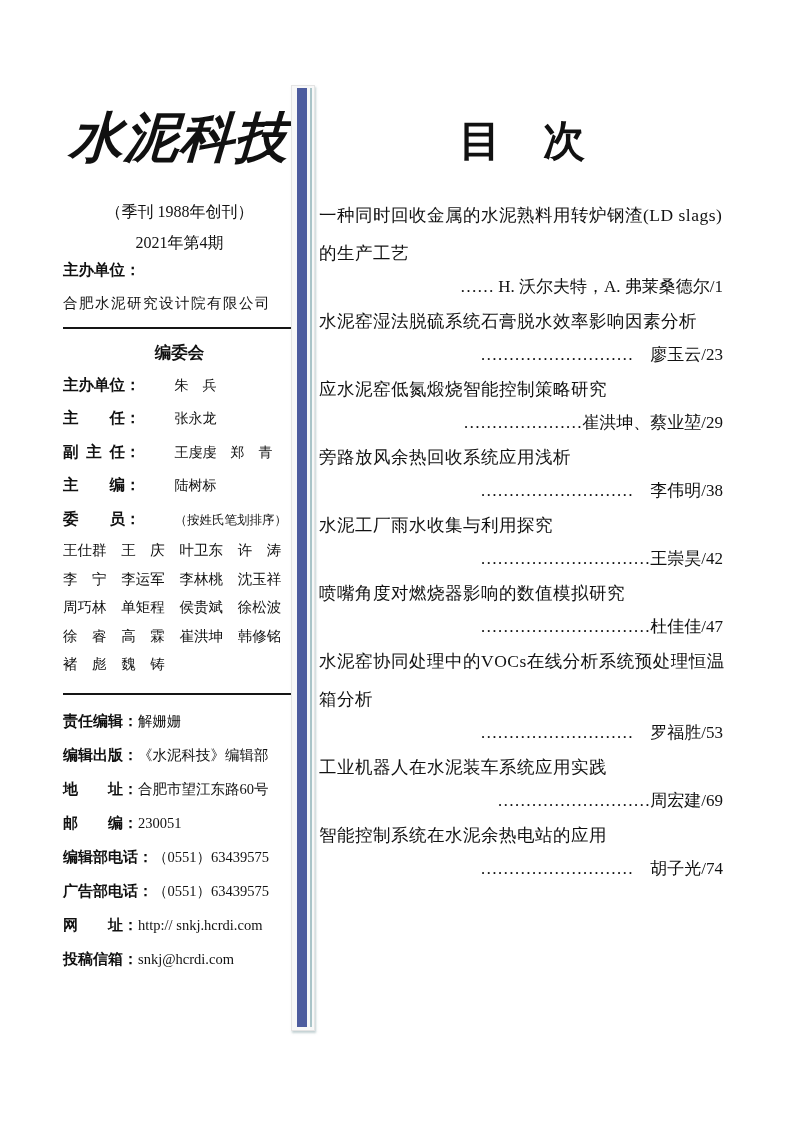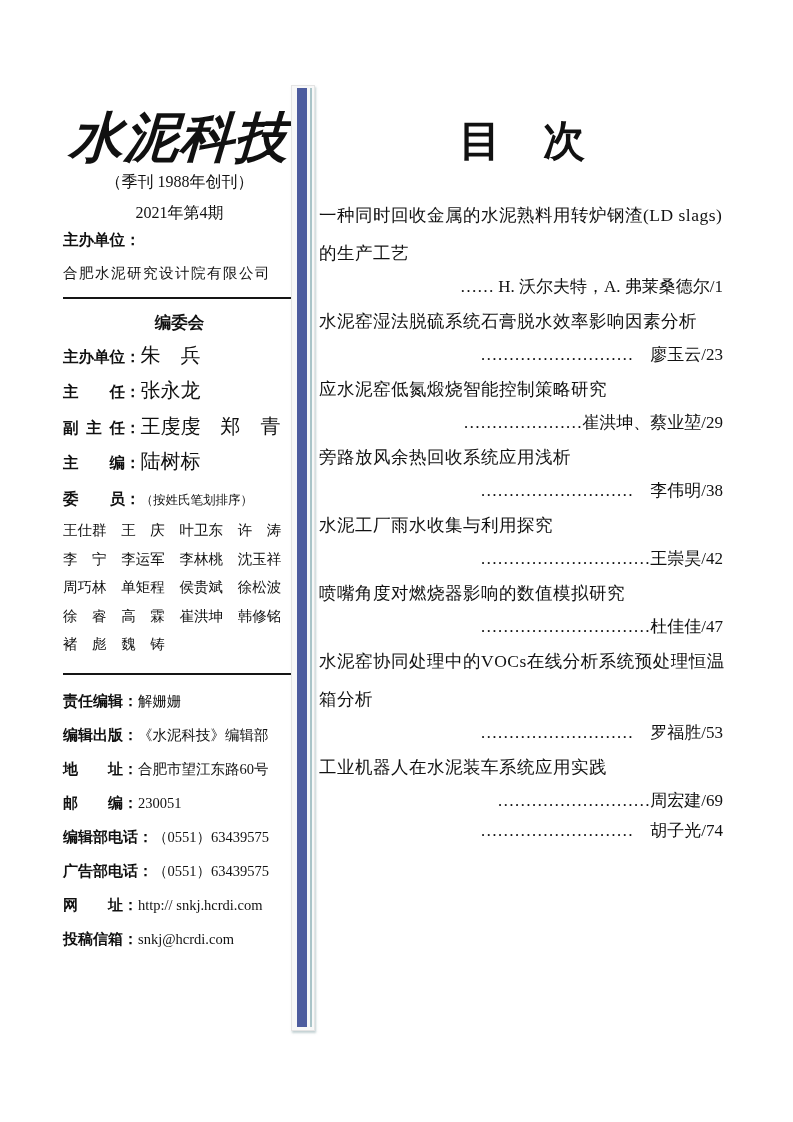--- a/index.html
+++ b/index.html
@@ -18,34 +18,34 @@
   .left-col { position:absolute; left:63px; top:104px; width:233px; }
 
   .journal-title {
     font-family:"DejaVu Serif","Liberation Serif",serif;
     font-weight:700; font-style:italic;
     font-size:54px; line-height:1.25;
     text-align:center; letter-spacing:1px;
     transform:skewX(-3deg);
     white-space:nowrap;
   }
-  .journal-subtitle { margin-top:0; text-align:center; font-size:16px; }
+  .journal-subtitle { margin-top:30px; text-align:center; font-size:16px; }
   .journal-issue    { margin-top:10px; text-align:center; font-size:16px; }
 
   .organizer-label { margin-top:6px; font-size:15.5px; }
   .organizer-name  { margin-top:13px; font-size:14.5px; letter-spacing:1.5px; }
 
   .rule { border:none; border-top:2px solid #151515; margin-top:14px; }
 
   .board-heading { margin-top:13px; text-align:center; font-size:16.5px; }
 
   .board-roles { margin-top:5px; }
   .board-role  { font-size:15px; line-height:32.5px; white-space:nowrap; }
   .board-role .role-label { font-size:15.5px; }
-  .board-role .role-value { font-size:20px; }
+  .board-role .role-value { font-size:14px;margin-left:34px; }
   .board-role .role-note  { font-size:12.5px; }
 
   .board-members {
     display:grid; grid-template-columns:repeat(4,1fr);
     font-size:14.5px; line-height:28.5px; white-space:nowrap;
   }
 
   .publishing { margin-top:9px; }
   .pub-row   { font-size:14.5px; line-height:33px; white-space:nowrap; }
   .pub-row .pub-label { font-size:15px; }
@@ -212,17 +212,18 @@
         <div class="toc-leader song"><span>………………………　</span><span>罗福胜</span><span>/53</span></div>
       </div>
 
 
       <div class="toc-entry">
         <div class="toc-title song">工业机器人在水泥装车系统应用实践</div>
         <div class="toc-leader song"><span>………………………</span><span>周宏建</span><span>/69</span></div>
       </div>
 
       <div class="toc-entry">
+        <div class="toc-title song">智能控制系统在水泥余热电站的应用</div>
         <div class="toc-leader song"><span>………………………　</span><span>胡子光</span><span>/74</span></div>
       </div>
     </div>
 
 </div>
 
 </body></html>

